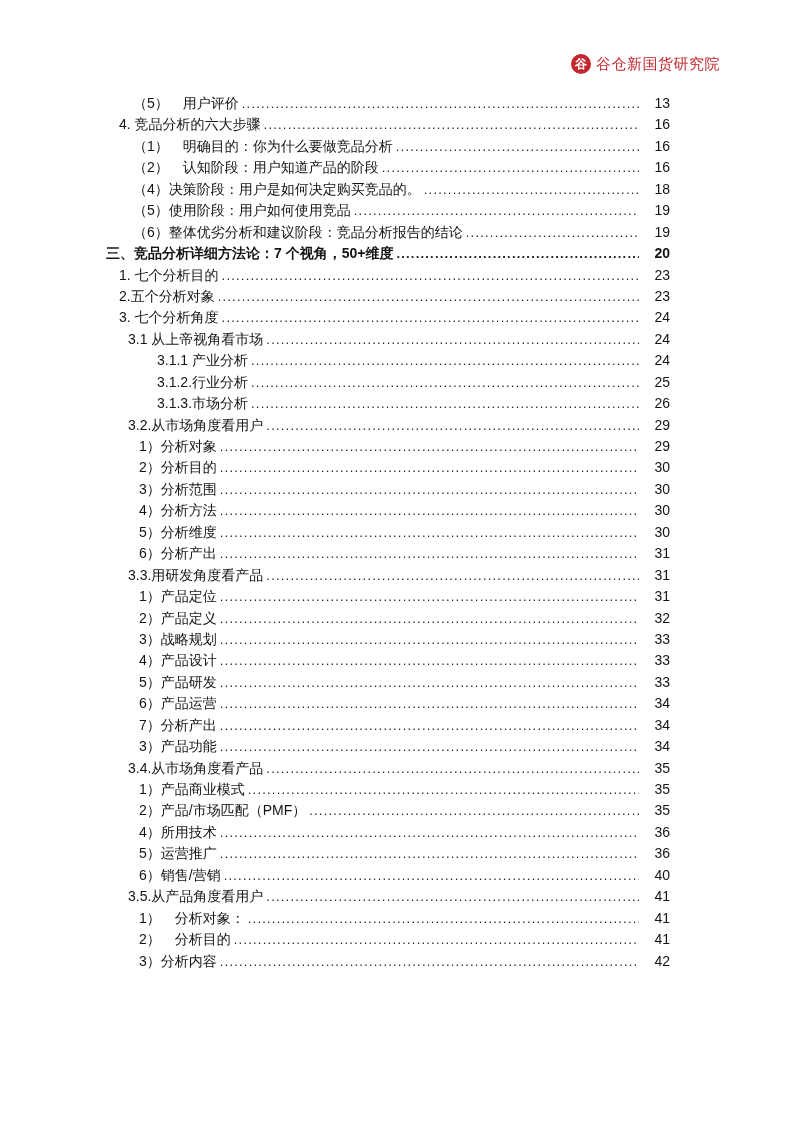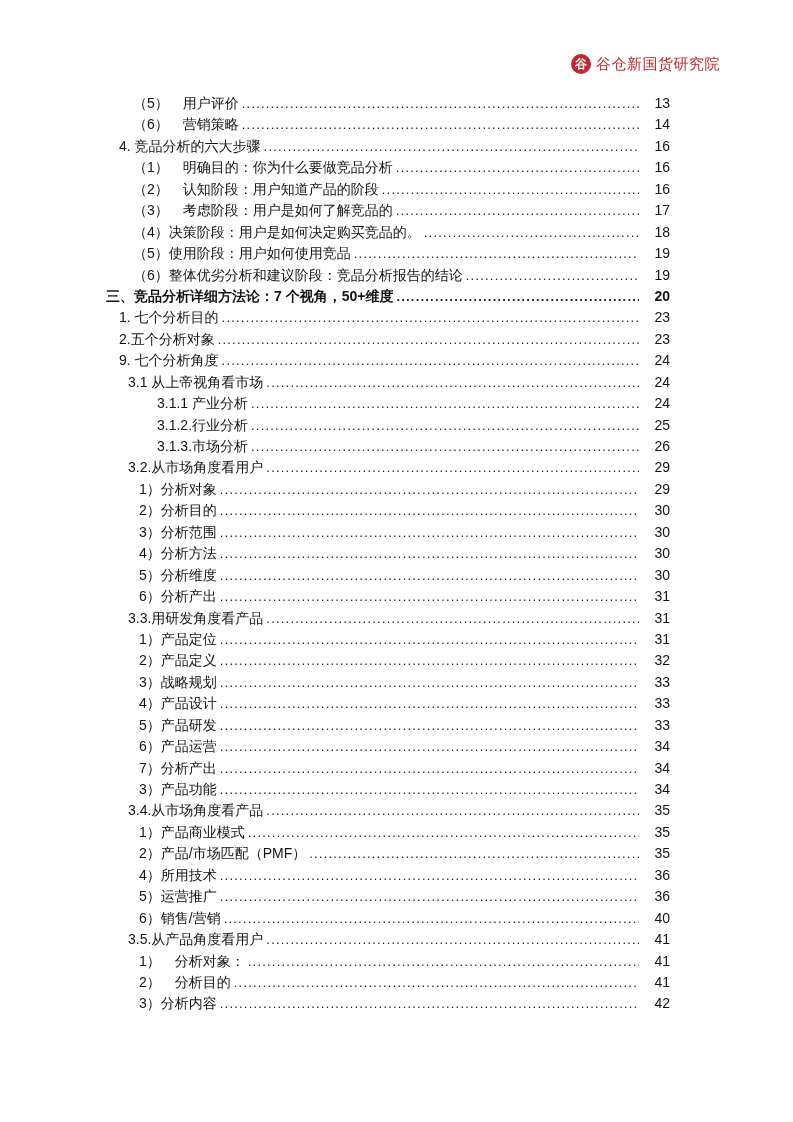--- a/index.html
+++ b/index.html
@@ -91,46 +91,36 @@
     </span>
     <span class="logo-text">谷仓新国货研究院</span>
   </div>
 
   <div class="toc">
       <div class="toc-row lvl3">
         <span class="t">（5）　用户评价</span>
         <span class="leader"></span>
         <span class="pg">13</span>
       </div>
-      <div class="toc-row lvl3">
-        <span class="t">（6）　营销策略</span>
-        <span class="leader"></span>
-        <span class="pg">14</span>
-      </div>
       <div class="toc-row lvl1">
         <span class="t">4. 竞品分析的六大步骤</span>
         <span class="leader"></span>
         <span class="pg">16</span>
       </div>
       <div class="toc-row lvl3">
         <span class="t">（1）　明确目的：你为什么要做竞品分析</span>
         <span class="leader"></span>
         <span class="pg">16</span>
       </div>
       <div class="toc-row lvl3">
         <span class="t">（2）　认知阶段：用户知道产品的阶段</span>
         <span class="leader"></span>
         <span class="pg">16</span>
       </div>
       <div class="toc-row lvl3">
-        <span class="t">（3）　考虑阶段：用户是如何了解竞品的</span>
-        <span class="leader"></span>
-        <span class="pg">17</span>
-      </div>
-      <div class="toc-row lvl3">
         <span class="t">（4）决策阶段：用户是如何决定购买竞品的。</span>
         <span class="leader"></span>
         <span class="pg">18</span>
       </div>
       <div class="toc-row lvl3">
         <span class="t">（5）使用阶段：用户如何使用竞品</span>
         <span class="leader"></span>
         <span class="pg">19</span>
       </div>
       <div class="toc-row lvl3">
@@ -147,21 +137,21 @@
         <span class="t">1. 七个分析目的</span>
         <span class="leader"></span>
         <span class="pg">23</span>
       </div>
       <div class="toc-row lvl1">
         <span class="t">2.五个分析对象</span>
         <span class="leader"></span>
         <span class="pg">23</span>
       </div>
       <div class="toc-row lvl1">
-        <span class="t">9. 七个分析角度</span>
+        <span class="t">3. 七个分析角度</span>
         <span class="leader"></span>
         <span class="pg">24</span>
       </div>
       <div class="toc-row lvl2">
         <span class="t">3.1 从上帝视角看市场</span>
         <span class="leader"></span>
         <span class="pg">24</span>
       </div>
       <div class="toc-row lvl5">
         <span class="t">3.1.1 产业分析</span>

